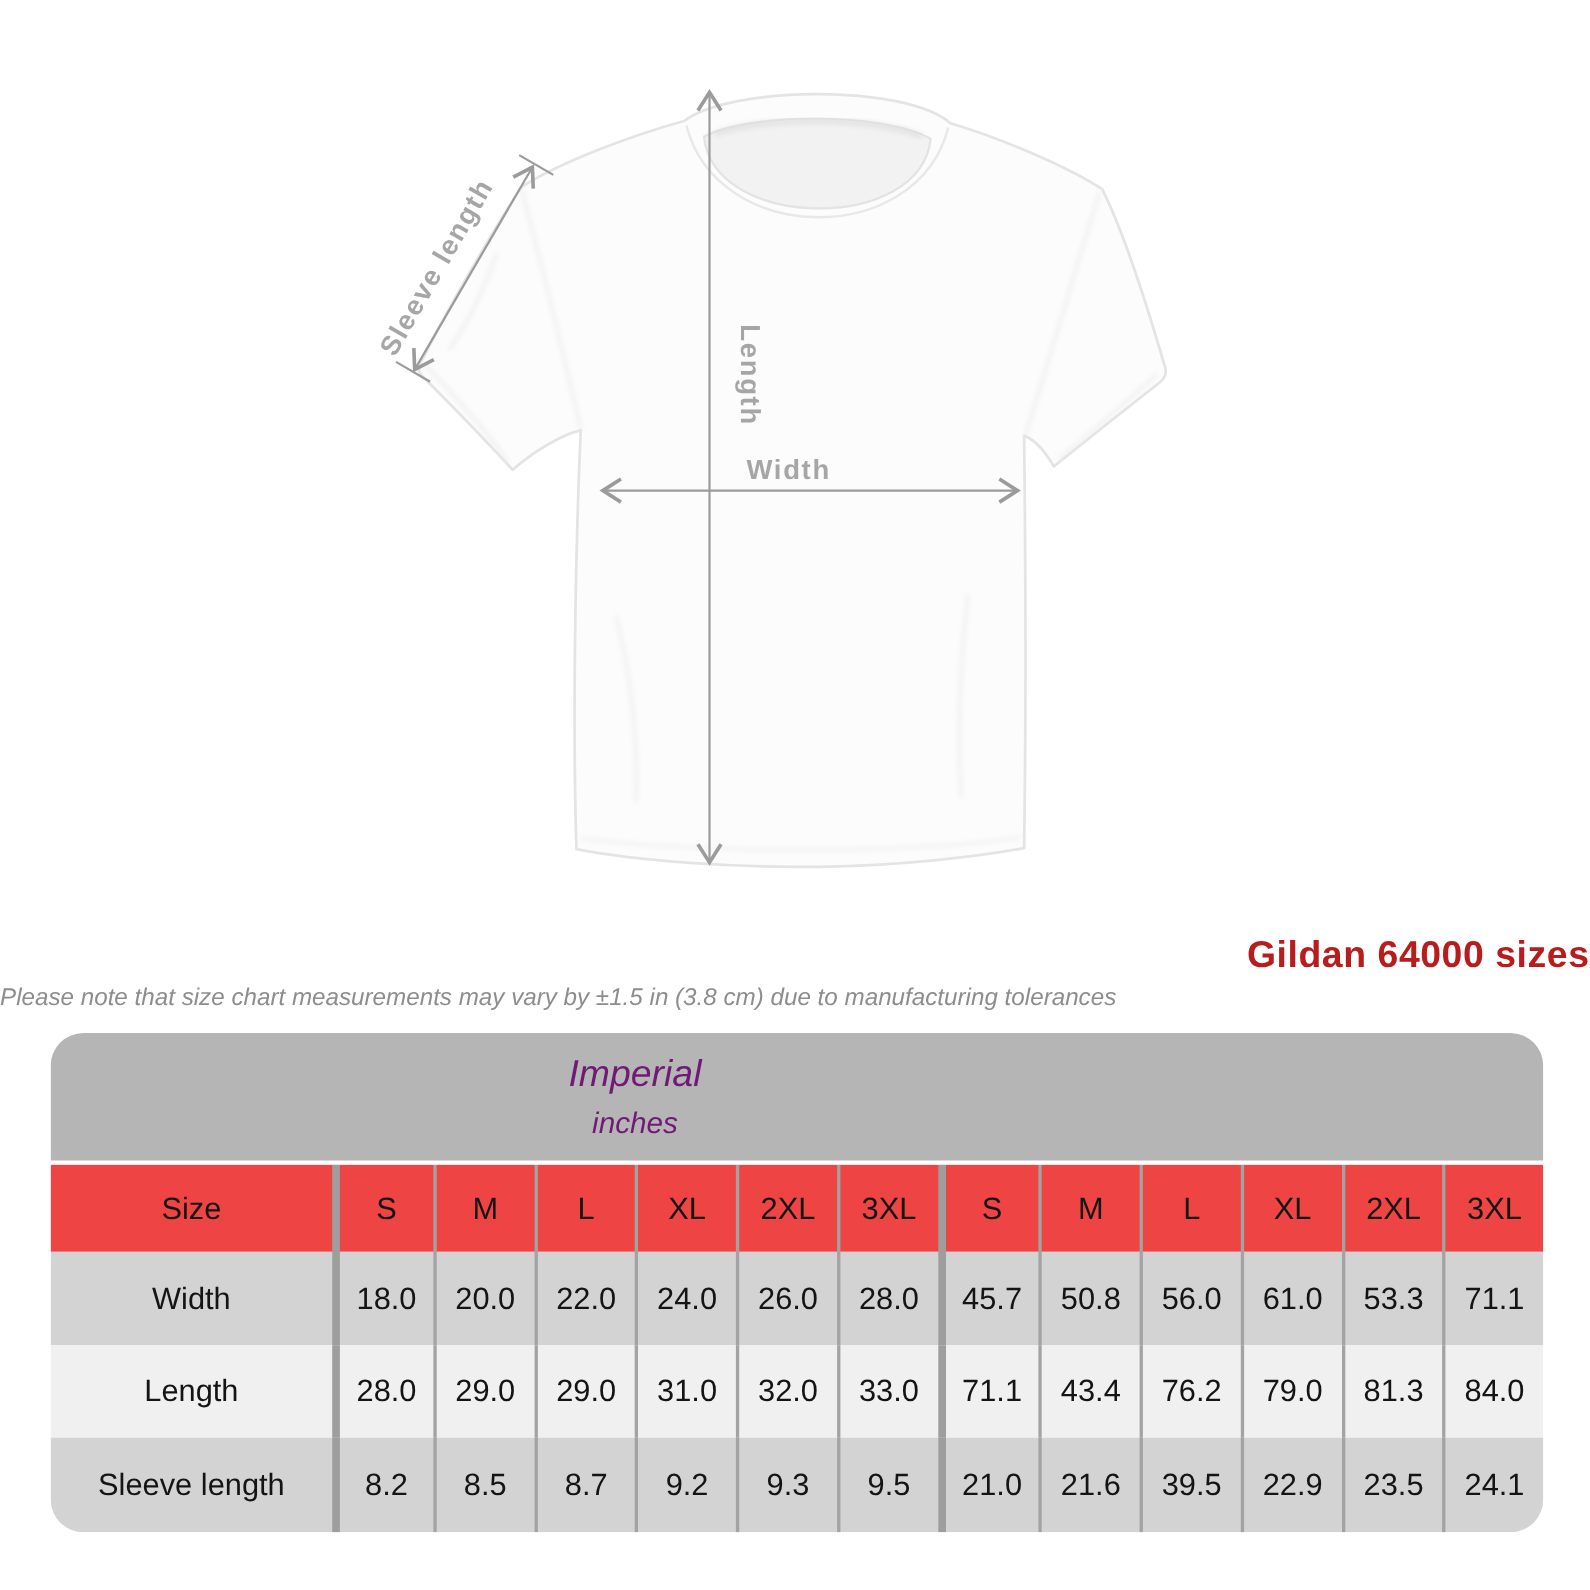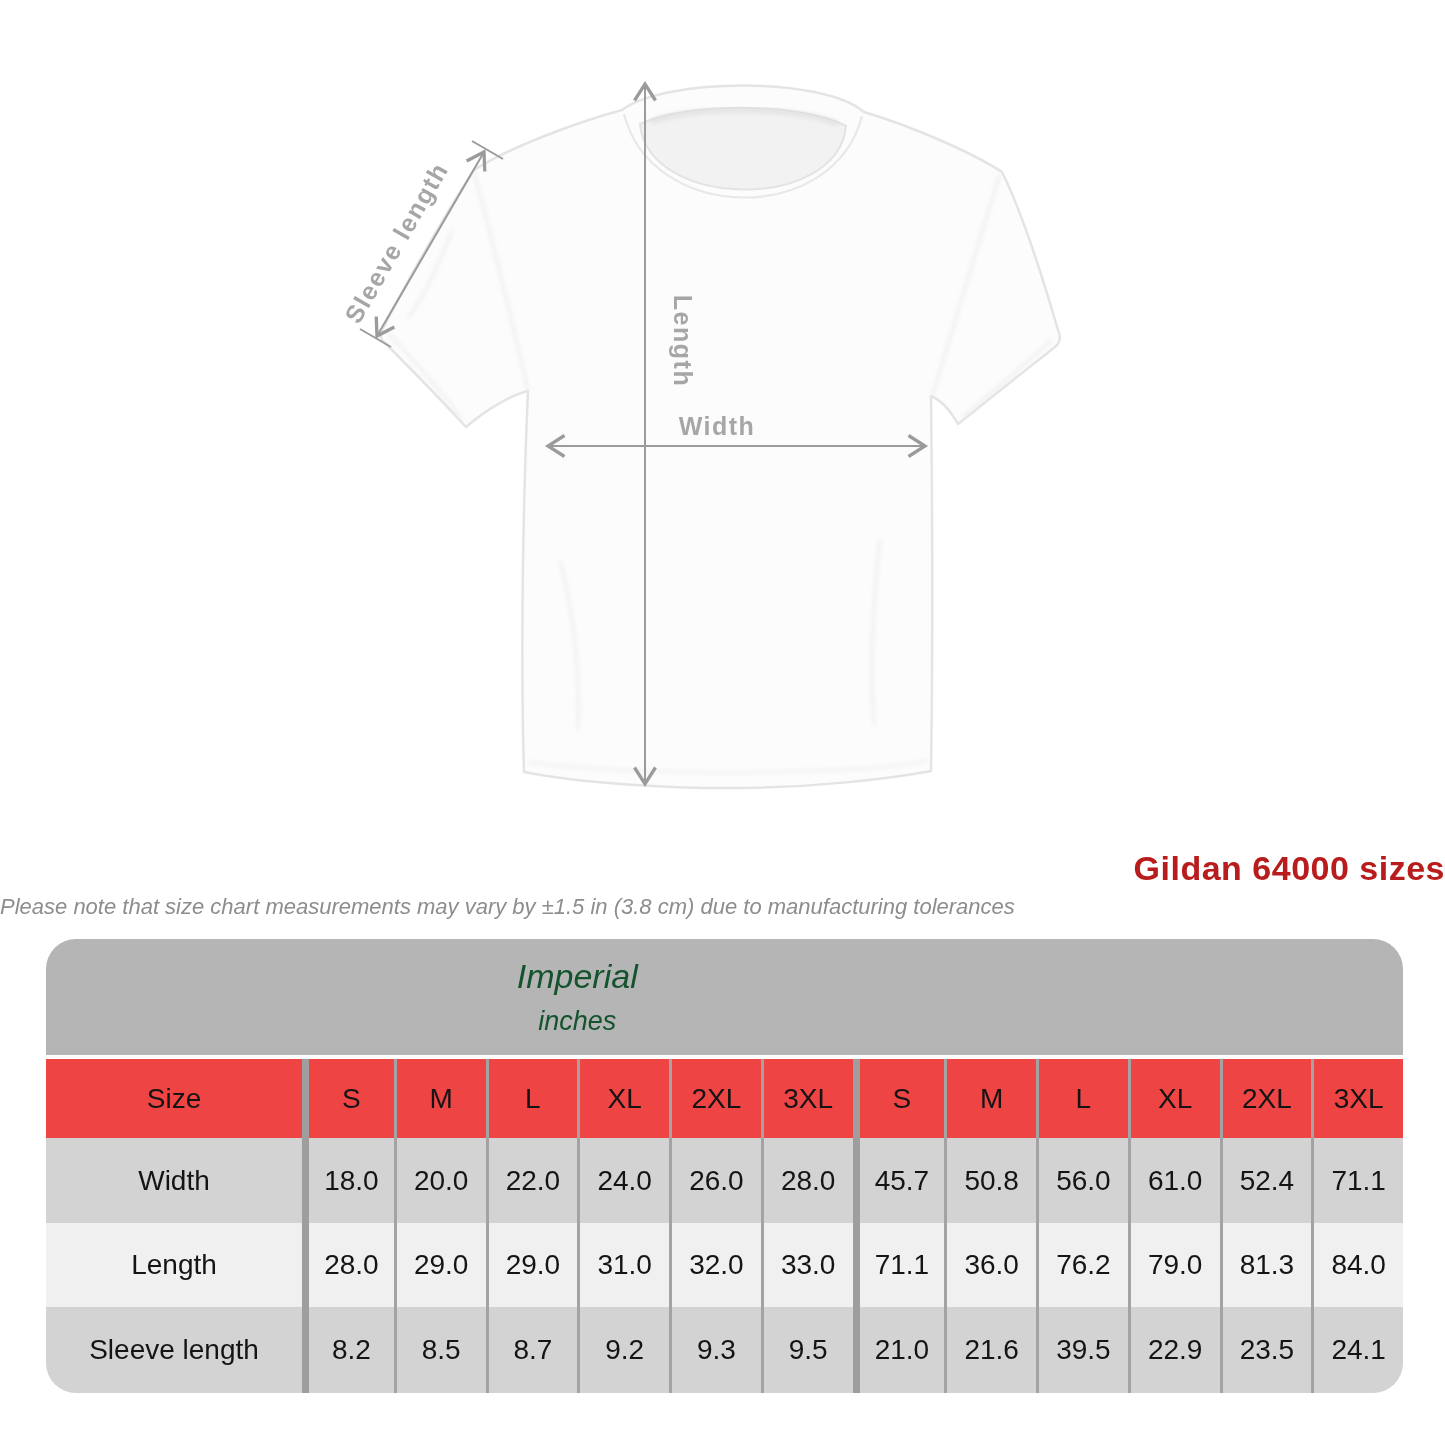--- a/index.html
+++ b/index.html
@@ -19,21 +19,21 @@
   }
 
   .size-table{
     position:absolute;left:46px;top:939px;width:1357px;height:454px;
     border-radius:30px;overflow:hidden;
   }
   .t-row{display:grid;grid-template-columns:256px repeat(12,1fr);}
   .band{height:116px;background:#b5b5b5;border-bottom:4px solid #ffffff;}
   .band-group{
     display:flex;flex-direction:column;align-items:center;justify-content:center;
-    gap:10px;color:#14532d;font-style:italic;
+    gap:10px;color:#701a75;font-style:italic;
   }
   .band-imperial{grid-column:2 / span 6;}
   .band-metric{grid-column:8 / span 6;}
   .g-name{font-size:34px;}
   .g-unit{font-size:27px;}
 
   .cell{
     display:flex;align-items:center;justify-content:center;
     font-size:28px;color:#141414;
   }
@@ -141,34 +141,34 @@
       <div class="cell vthick">18.0</div>
       <div class="cell vthin">20.0</div>
       <div class="cell vthin">22.0</div>
       <div class="cell vthin">24.0</div>
       <div class="cell vthin">26.0</div>
       <div class="cell vthin">28.0</div>
       <div class="cell vthick">45.7</div>
       <div class="cell vthin">50.8</div>
       <div class="cell vthin">56.0</div>
       <div class="cell vthin">61.0</div>
-      <div class="cell vthin">52.4</div>
+      <div class="cell vthin">53.3</div>
       <div class="cell vthin">71.1</div>
     </div>
 
     <div class="t-row row-b">
       <div class="cell">Length</div>
       <div class="cell vthick">28.0</div>
       <div class="cell vthin">29.0</div>
       <div class="cell vthin">29.0</div>
       <div class="cell vthin">31.0</div>
       <div class="cell vthin">32.0</div>
       <div class="cell vthin">33.0</div>
       <div class="cell vthick">71.1</div>
-      <div class="cell vthin">36.0</div>
+      <div class="cell vthin">43.4</div>
       <div class="cell vthin">76.2</div>
       <div class="cell vthin">79.0</div>
       <div class="cell vthin">81.3</div>
       <div class="cell vthin">84.0</div>
     </div>
 
     <div class="t-row row-c">
       <div class="cell">Sleeve length</div>
       <div class="cell vthick">8.2</div>
       <div class="cell vthin">8.5</div>

